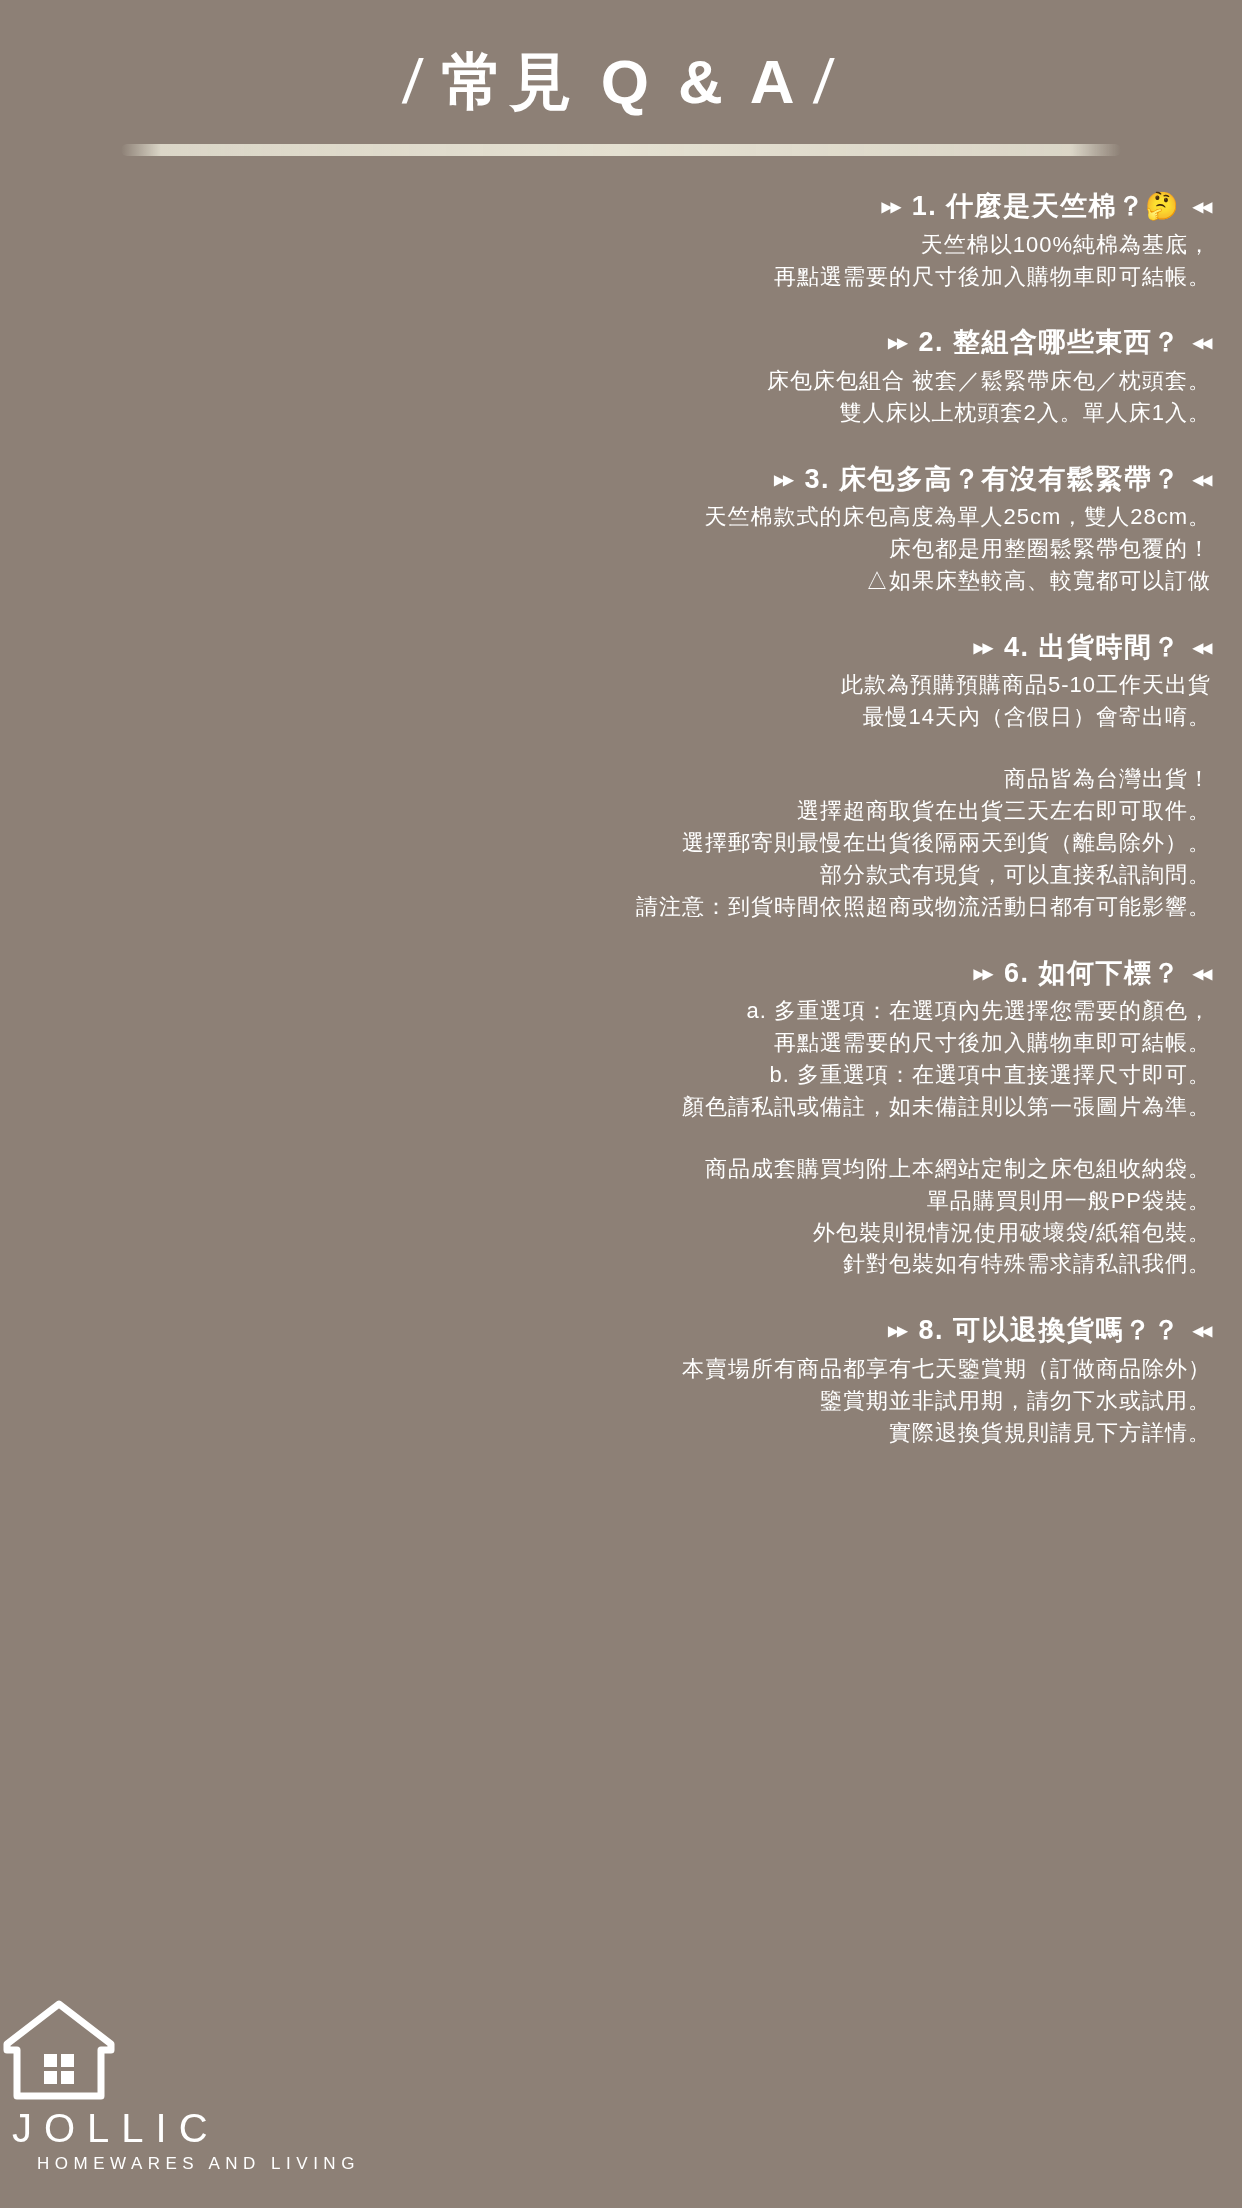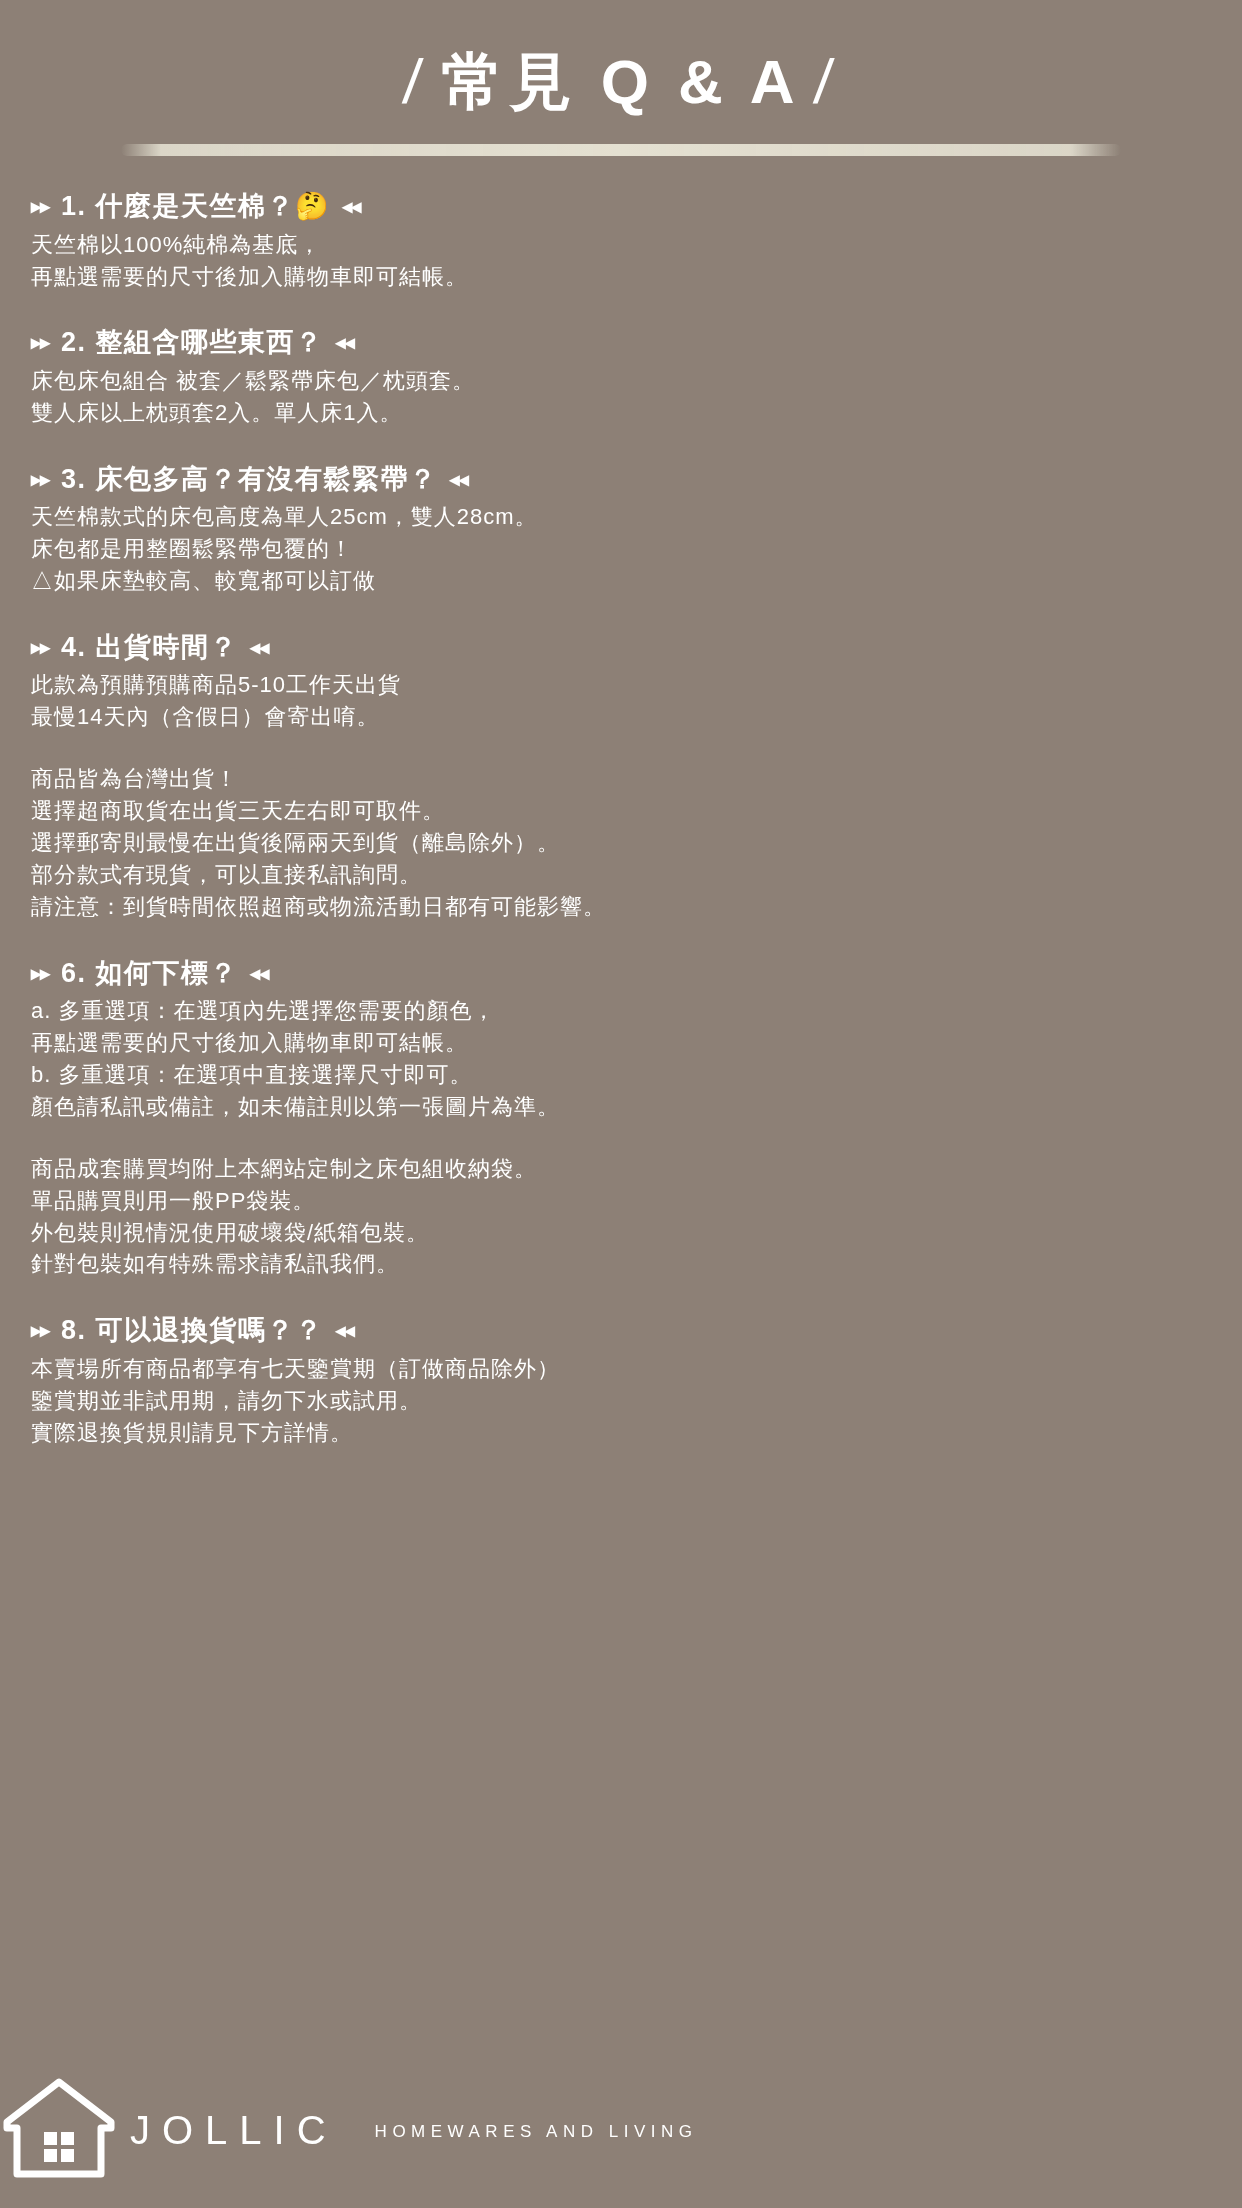--- a/index.html
+++ b/index.html
@@ -53,21 +53,21 @@
   }
   .qa-list {
     margin-top: 30px;
     width: 1180px;
     display: flex;
     flex-direction: column;
     align-items: center;
   }
   .qa-block {
     width: 100%;
-    text-align: left;
+    text-align: right;
     margin-bottom: 30px;
   }
   .qa-question {
     font-size: 27px;
     font-weight: bold;
     letter-spacing: 1.5px;
     line-height: 1.5;
     margin-bottom: 2px;
     white-space: nowrap;
   }
@@ -82,24 +82,24 @@
   .qa-answer-line {
     font-size: 22px;
     letter-spacing: 1px;
     line-height: 1.45;
     white-space: nowrap;
   }
   .logo-area {
     position: absolute;
     left: 0;
     right: 0;
-    bottom: 24px;
+    bottom: 34px;
     display: flex;
-    flex-direction: row;
-    align-items: center;
+    flex-direction: column;
+    align-items: flex-start;
   }
   .logo-house {
     width: 118px;
     height: 104px;
     margin-bottom: 4px;
   }
   .logo-name {
     font-size: 40px;
     letter-spacing: 12px;
     font-weight: normal;

